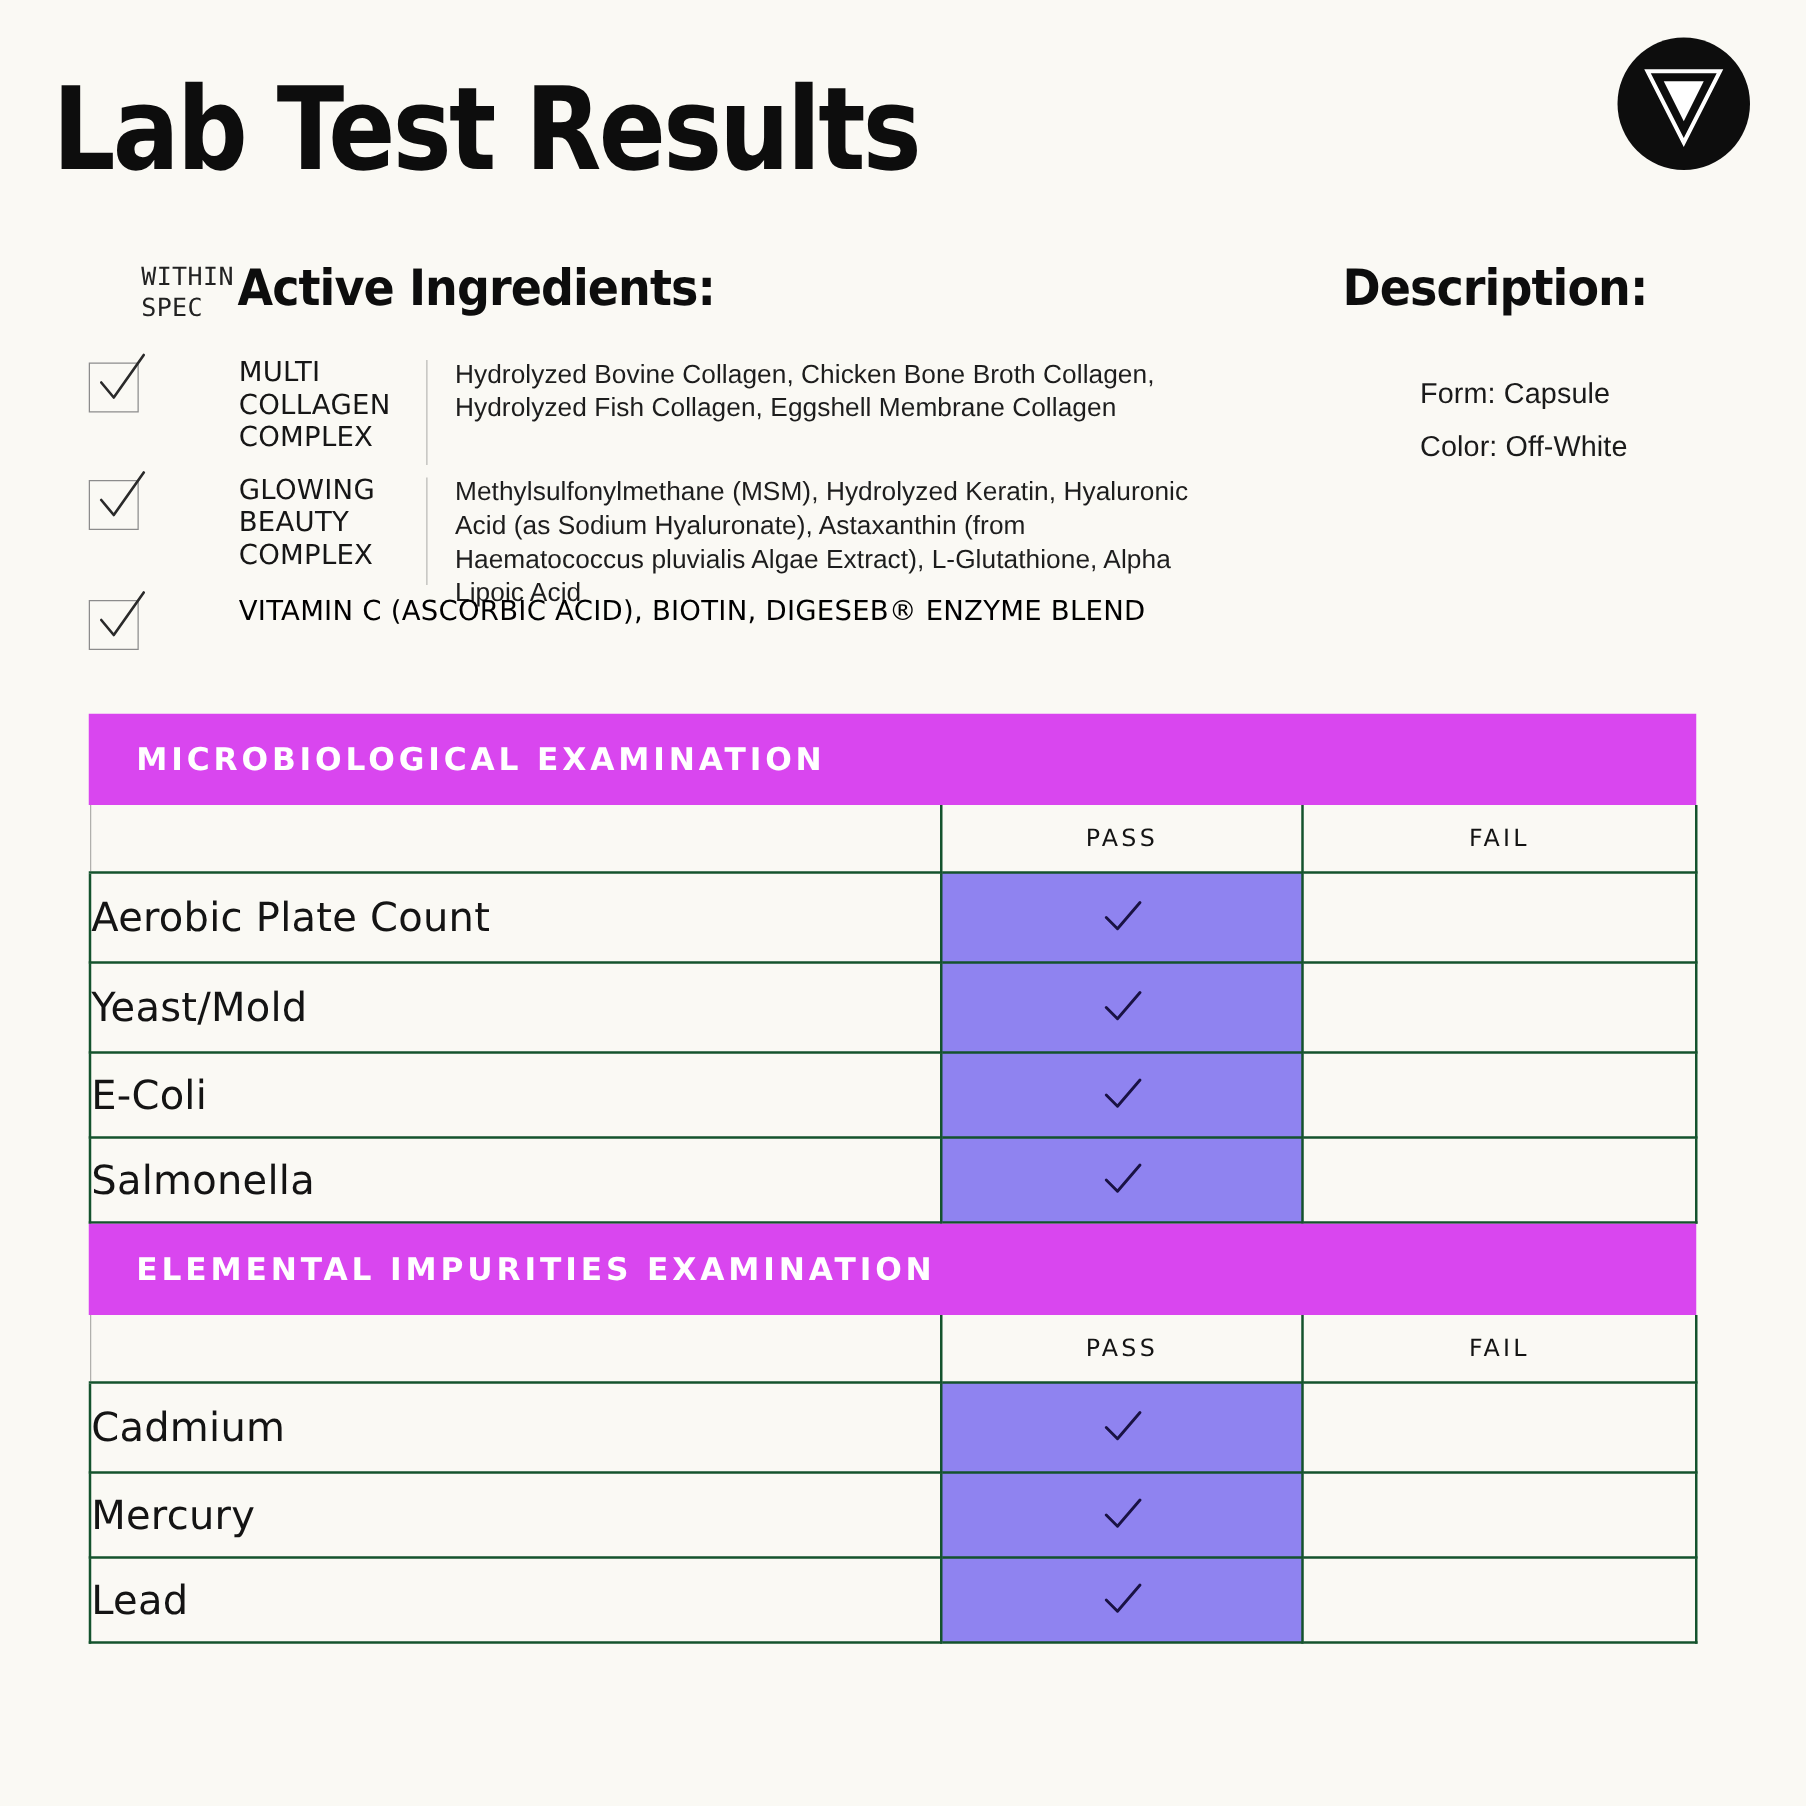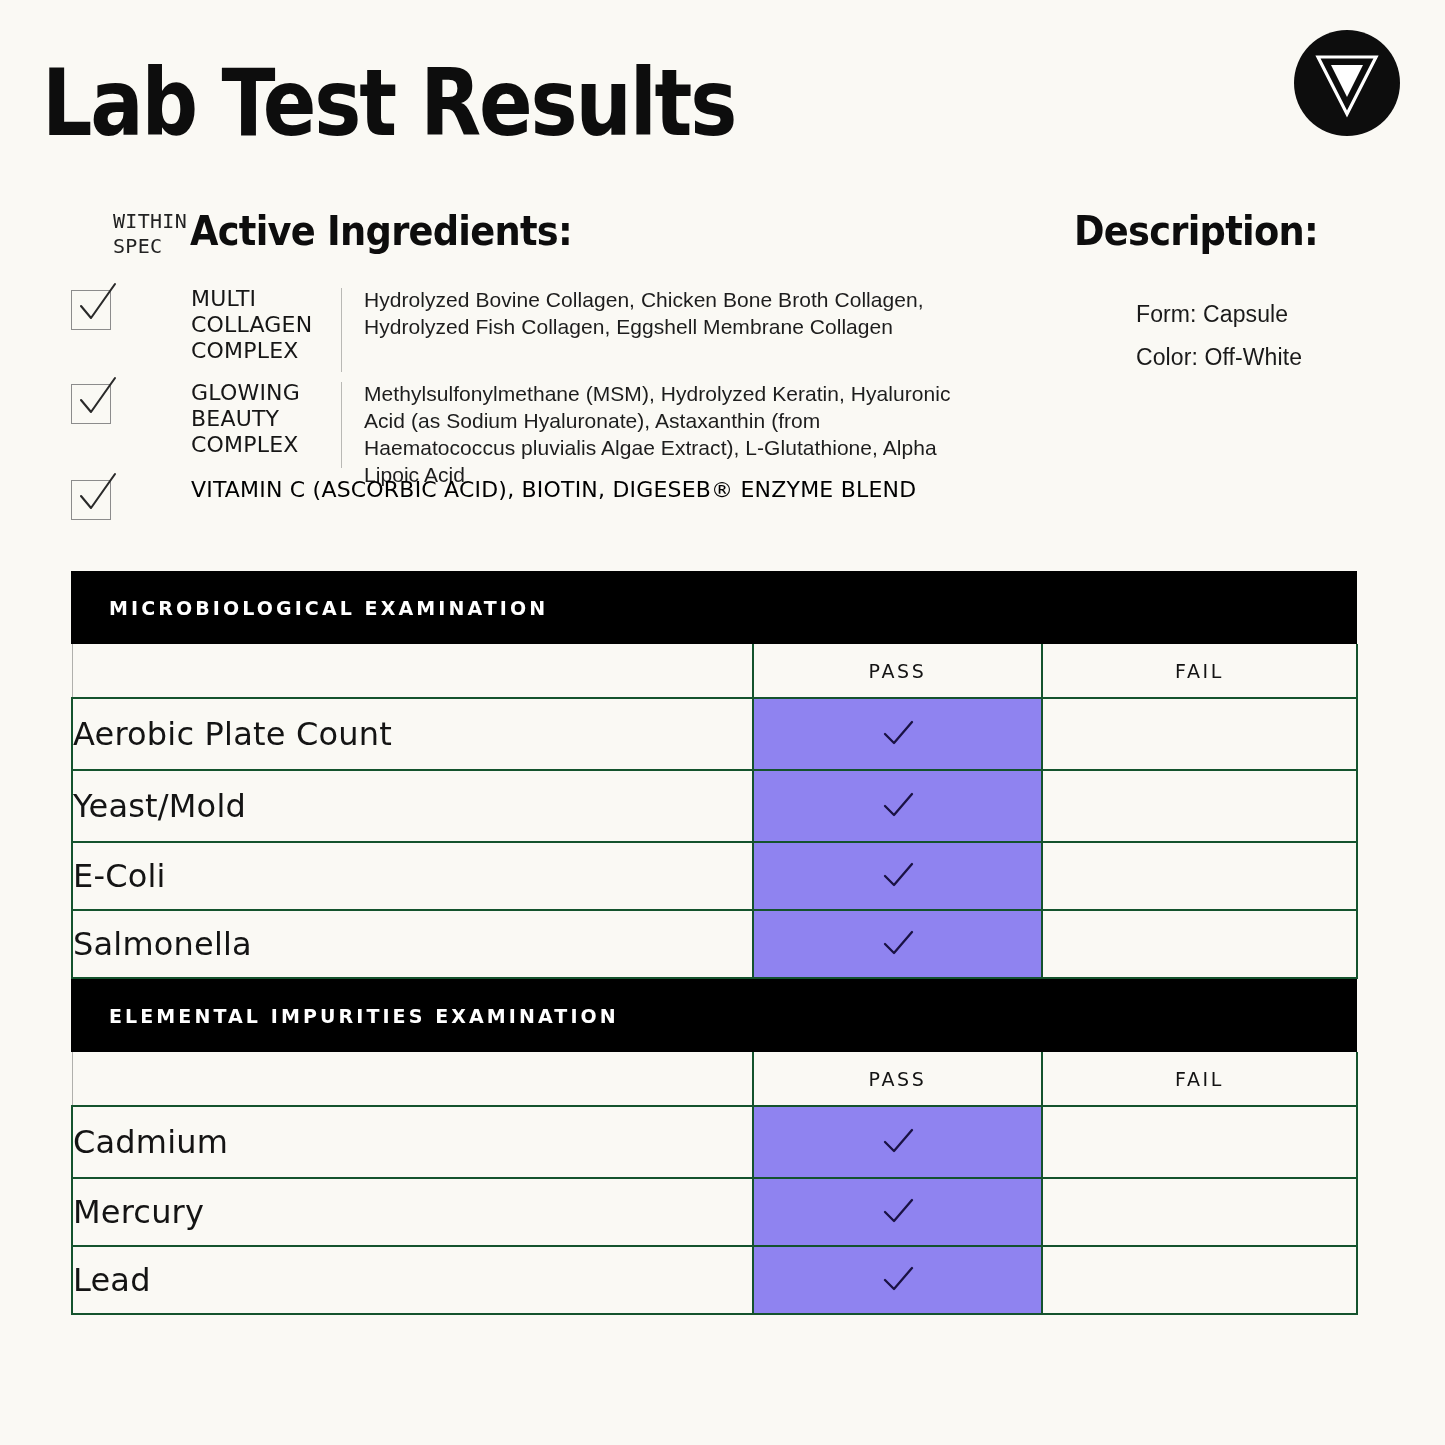--- a/index.html
+++ b/index.html
@@ -168,27 +168,27 @@
 
   
   .tables {
     position: absolute;
     left: 71px;
     top: 571px;
     width: 1286px;
   }
 
   .band {
-    background: #000000;
+    background: #d946ef;
     color: #ffffff;
     height: 73px;
     display: flex;
     align-items: center;
     padding-left: 38px;
-    font-size: 19px;
+    font-size: 25px;
     font-weight: 700;
     letter-spacing: 3.1px;
     font-family: "DejaVu Sans", sans-serif;
   }
 
   .tbl {
     width: 100%;
     border-collapse: collapse;
     table-layout: fixed;
   }

